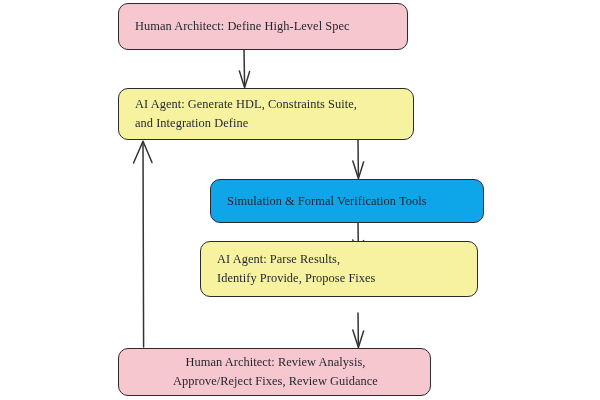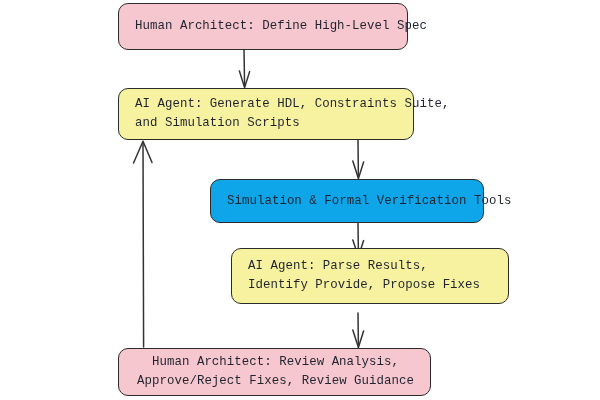--- a/index.html
+++ b/index.html
@@ -6,21 +6,21 @@
     margin: 0;
     padding: 0;
     background: #ffffff;
   }
   #canvas {
     position: relative;
     width: 548px;
     height: 400px;
     background: #ffffff;
     overflow: hidden;
-    font-family: Liberation Mono, monospace;
+    font-family: Liberation Serif, serif;
   }
   #edge-layer {
     position: absolute;
     left: 0;
     top: 0;
     width: 600px;
     height: 400px;
     pointer-events: none;
   }
   .node {
@@ -45,21 +45,21 @@
   }
   .n-pink  { background: #f6c7ce; }
   .n-yellow{ background: #f7f2a0; }
   .n-blue  { background: #0ea5e9; }
 
   
   #node-spec     { left: 118px; top: 3px;   width: 290px; height: 47px; }
   #node-generate { left: 118px; top: 88px;  width: 296px; height: 52px; }
   #node-tools    { left: 210px; top: 179px; width: 274px; height: 44px;
                    align-items: flex-start; justify-content: center; }
-  #node-parse    { left: 200px; top: 248px; width: 278px; height: 56px; margin-left: 31px; }
+  #node-parse    { left: 200px; top: 241px; width: 278px; height: 56px; }
   #node-review   { left: 118px; top: 348px; width: 313px; height: 48px;
                    align-items: center; }
   #node-review .ln { text-align: right; }
 </style>
 </head>
 <body>
 
 <div id="canvas">
 
   <svg id="edge-layer" viewBox="0 0 600 400" width="600" height="400" aria-hidden="true">
@@ -94,21 +94,21 @@
       <path d="M133.5,163 L143,141.2 L152,162.5" fill="none" stroke="#333333" stroke-width="1.5" stroke-linecap="round" stroke-linejoin="round"></path>
     </g>
   </svg>
 
   <div class="node n-pink" id="node-spec">
     <span class="ln">Human Architect: Define High-Level Spec</span>
   </div>
 
   <div class="node n-yellow" id="node-generate">
     <span class="ln">AI Agent: Generate HDL, Constraints Suite,</span>
-    <span class="ln">and Simulation Scripts</span>
+    <span class="ln">and Integration Define</span>
   </div>
 
   <div class="node n-blue" id="node-tools">
     <span class="ln">Simulation &amp; Formal Verification Tools</span>
   </div>
 
   <div class="node n-yellow" id="node-parse">
     <span class="ln">AI Agent: Parse Results,</span>
     <span class="ln">Identify Provide, Propose Fixes</span>
   </div>

